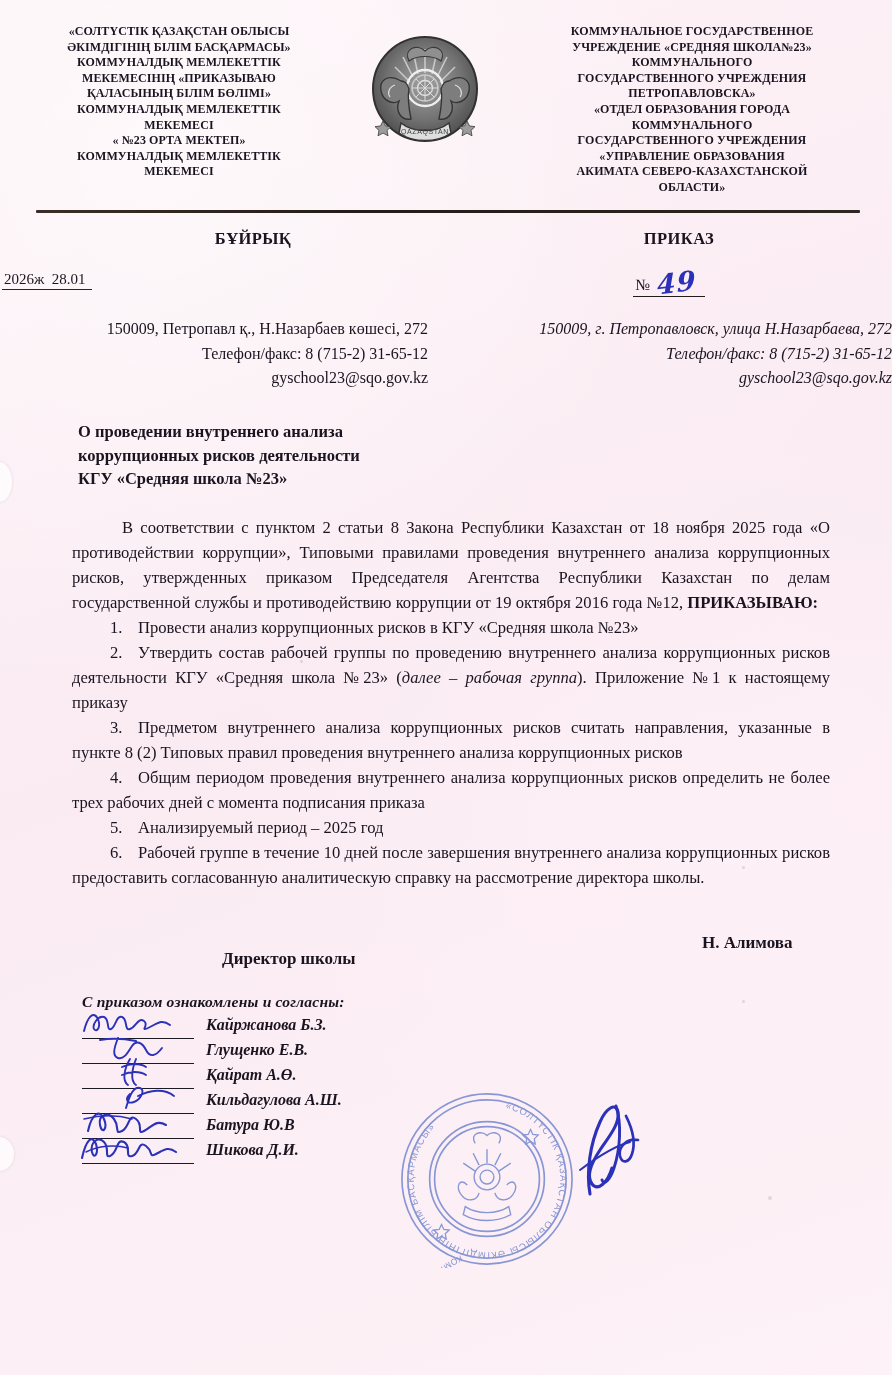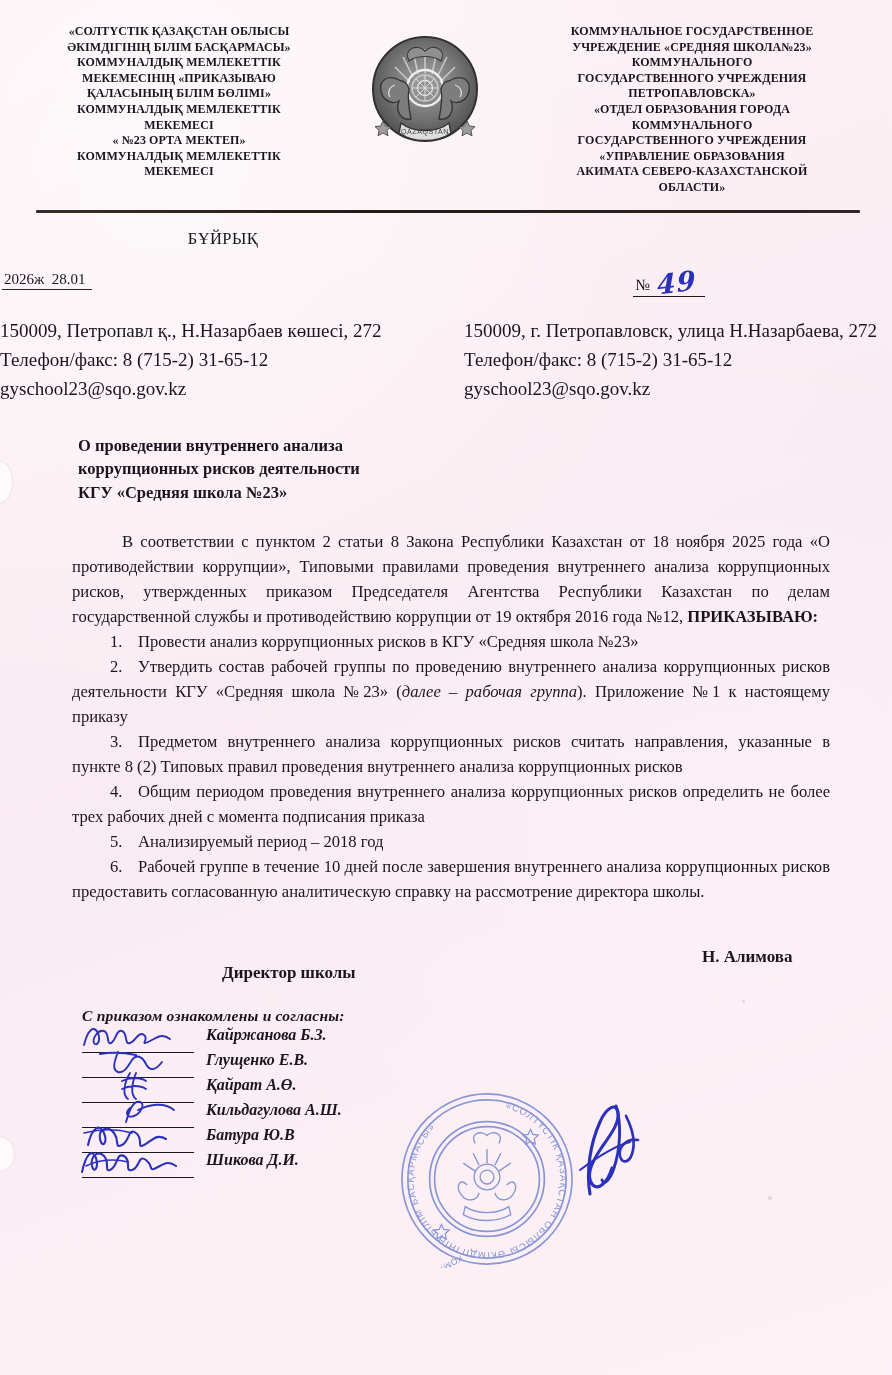--- a/index.html
+++ b/index.html
@@ -79,23 +79,24 @@
     height: 3px;
     background: linear-gradient(90deg, #3a2f28 0%, #241c18 40%, #2e2620 100%);
     border-radius: 1px;
   }
 
   
   .order-row {
     display: flex;
     justify-content: space-between;
     padding: 16px 0 0 0;
-    font-weight: normal;
+    font-weight: bold;
     font-size: 16.5px;
     letter-spacing: 0.4px;
+    margin-left: 40px;
   }
   .order-row .kz { width: 446px; text-align: center; }
   .order-row .ru { width: 446px; text-align: center; }
 
   
   .docmeta-row {
     display: flex;
     justify-content: space-between;
     padding: 22px 0 0 0;
     font-size: 15px;
@@ -131,27 +132,27 @@
   }
 
   
   .contact-row {
     display: flex;
     justify-content: space-between;
     padding: 20px 0 0 0;
   }
   .contact {
     width: 446px;
-    text-align: left;
-    font-size: 19px;
+    text-align: right;
+    font-size: 16px;
     line-height: 1.52;
   }
   .contact .ln { display: block; }
   .contact.left  { padding-right: 26px; }
-  .contact.right { padding-left: 10px; }
+  .contact.right { padding-left: 10px; font-style: italic; }
 
   
   .subject {
     margin: 30px 0 0 78px;
     font-weight: bold;
     font-size: 16.5px;
     line-height: 1.42;
     width: 440px;
   }
   .subject .ln { display: block; }
@@ -235,21 +236,21 @@
   }
   .approvals-title {
     font-style: italic;
     font-weight: bold;
     font-size: 15.6px;
     letter-spacing: 0.2px;
     margin-bottom: 2px;
   }
   .appr-line {
     display: flex;
-    align-items: flex-start;
+    align-items: center;
     height: 25px;
     position: relative;
   }
   .appr-rule {
     width: 112px;
     border-bottom: 1.7px solid #1b1a22;
     height: 100%;
     position: relative;
   }
   .appr-name {
@@ -370,20 +371,21 @@
       <span class="ln">«УПРАВЛЕНИЕ ОБРАЗОВАНИЯ</span>
       <span class="ln">АКИМАТА СЕВЕРО-КАЗАХСТАНСКОЙ</span>
       <span class="ln">ОБЛАСТИ»</span>
     </div>
   </div>
 
   <div class="divider"></div>
 
   <div class="order-row">
     <div class="kz">БҰЙРЫҚ</div>
+    <div class="ru">ПРИКАЗ</div>
   </div>
 
   <div class="docmeta-row">
     <div class="date-cell">
       <span class="date-val">2026ж  28.01</span>
     </div>
     <div class="num-cell">
       <div class="num-inner">
         <span class="num-label">№</span>
         <span class="num-hand">49</span>
@@ -417,21 +419,21 @@
     <ol class="olist">
 
       <li><span class="num">1.</span><span>Провести анализ коррупционных рисков в КГУ «Средняя школа №23»</span></li>
 
       <li><span class="num">2.</span><span>Утвердить состав рабочей группы по проведению внутреннего анализа коррупционных рисков деятельности КГУ «Средняя школа №23» (</span><em>далее – рабочая группа</em><span>). Приложение №1 к настоящему приказу</span></li>
 
       <li><span class="num">3.</span><span>Предметом внутреннего анализа коррупционных рисков считать направления, указанные в пункте 8 (2) Типовых правил проведения внутреннего анализа коррупционных рисков</span></li>
 
       <li><span class="num">4.</span><span>Общим периодом проведения внутреннего анализа коррупционных рисков определить не более трех рабочих дней с момента подписания приказа</span></li>
 
-      <li><span class="num">5.</span><span>Анализируемый период – 2018 год</span></li>
+      <li><span class="num">5.</span><span>Анализируемый период – 2025 год</span></li>
 
       <li><span class="num">6.</span><span>Рабочей группе в течение 10 дней после завершения внутреннего анализа коррупционных рисков предоставить согласованную аналитическую справку на рассмотрение директора школы.</span></li>
 
     </ol>
   </div>
 
   <div class="sign-row">
     <div class="sign-title">Директор школы</div>
     <div class="sign-name">Н. Алимова</div>
   </div>

